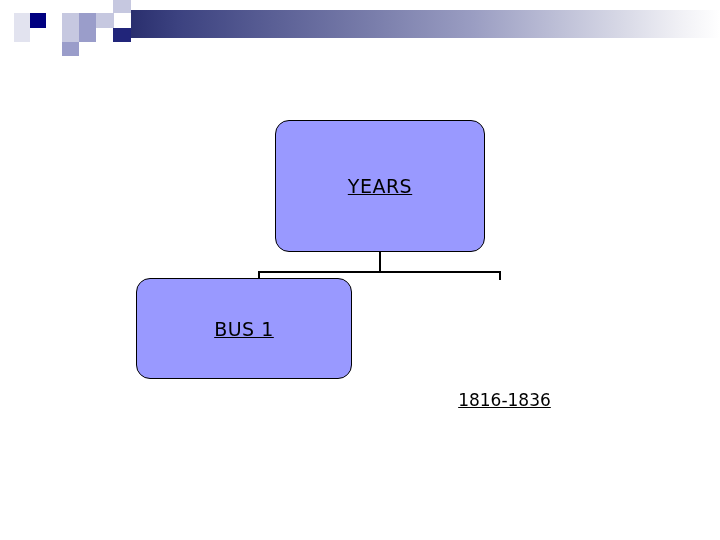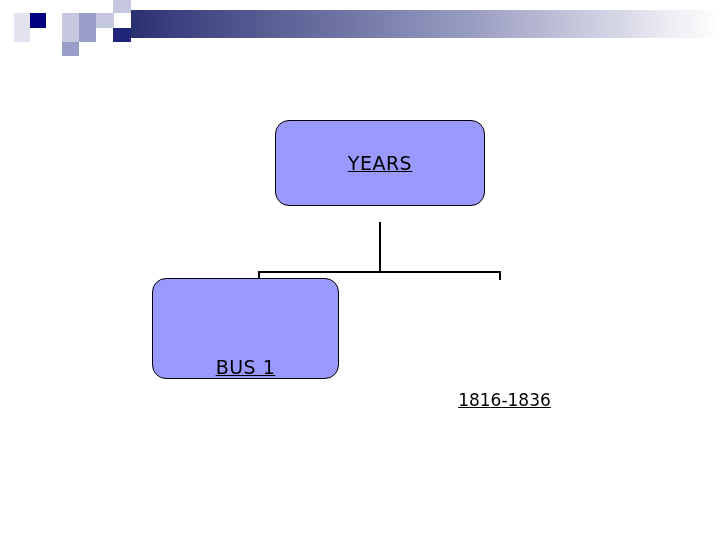--- a/index.html
+++ b/index.html
@@ -74,22 +74,22 @@
     justify-content: center;
   }
   .node-label {
     font-size: 19px;
     color: #000000;
     text-decoration: underline;
     letter-spacing: 0.5px;
     white-space: nowrap;
   }
 
-  #node-years { left: 275px; top: 120px; width: 210px; height: 86px; }
-  #node-bus1  { left: 152px; top: 278px; width: 187px; height: 101px; align-items: flex-end; }
+  #node-years { left: 275px; top: 120px; width: 210px; height: 132px; }
+  #node-bus1  { left: 136px; top: 278px; width: 216px; height: 101px; }
   #node-bus2  { left: 397px; top: 278px; width: 215px; height: 101px; }
 
   
   .node-caption {
     position: absolute;
     font-size: 17px;
     color: #000000;
     text-decoration: underline;
     text-align: center;
     white-space: nowrap;

